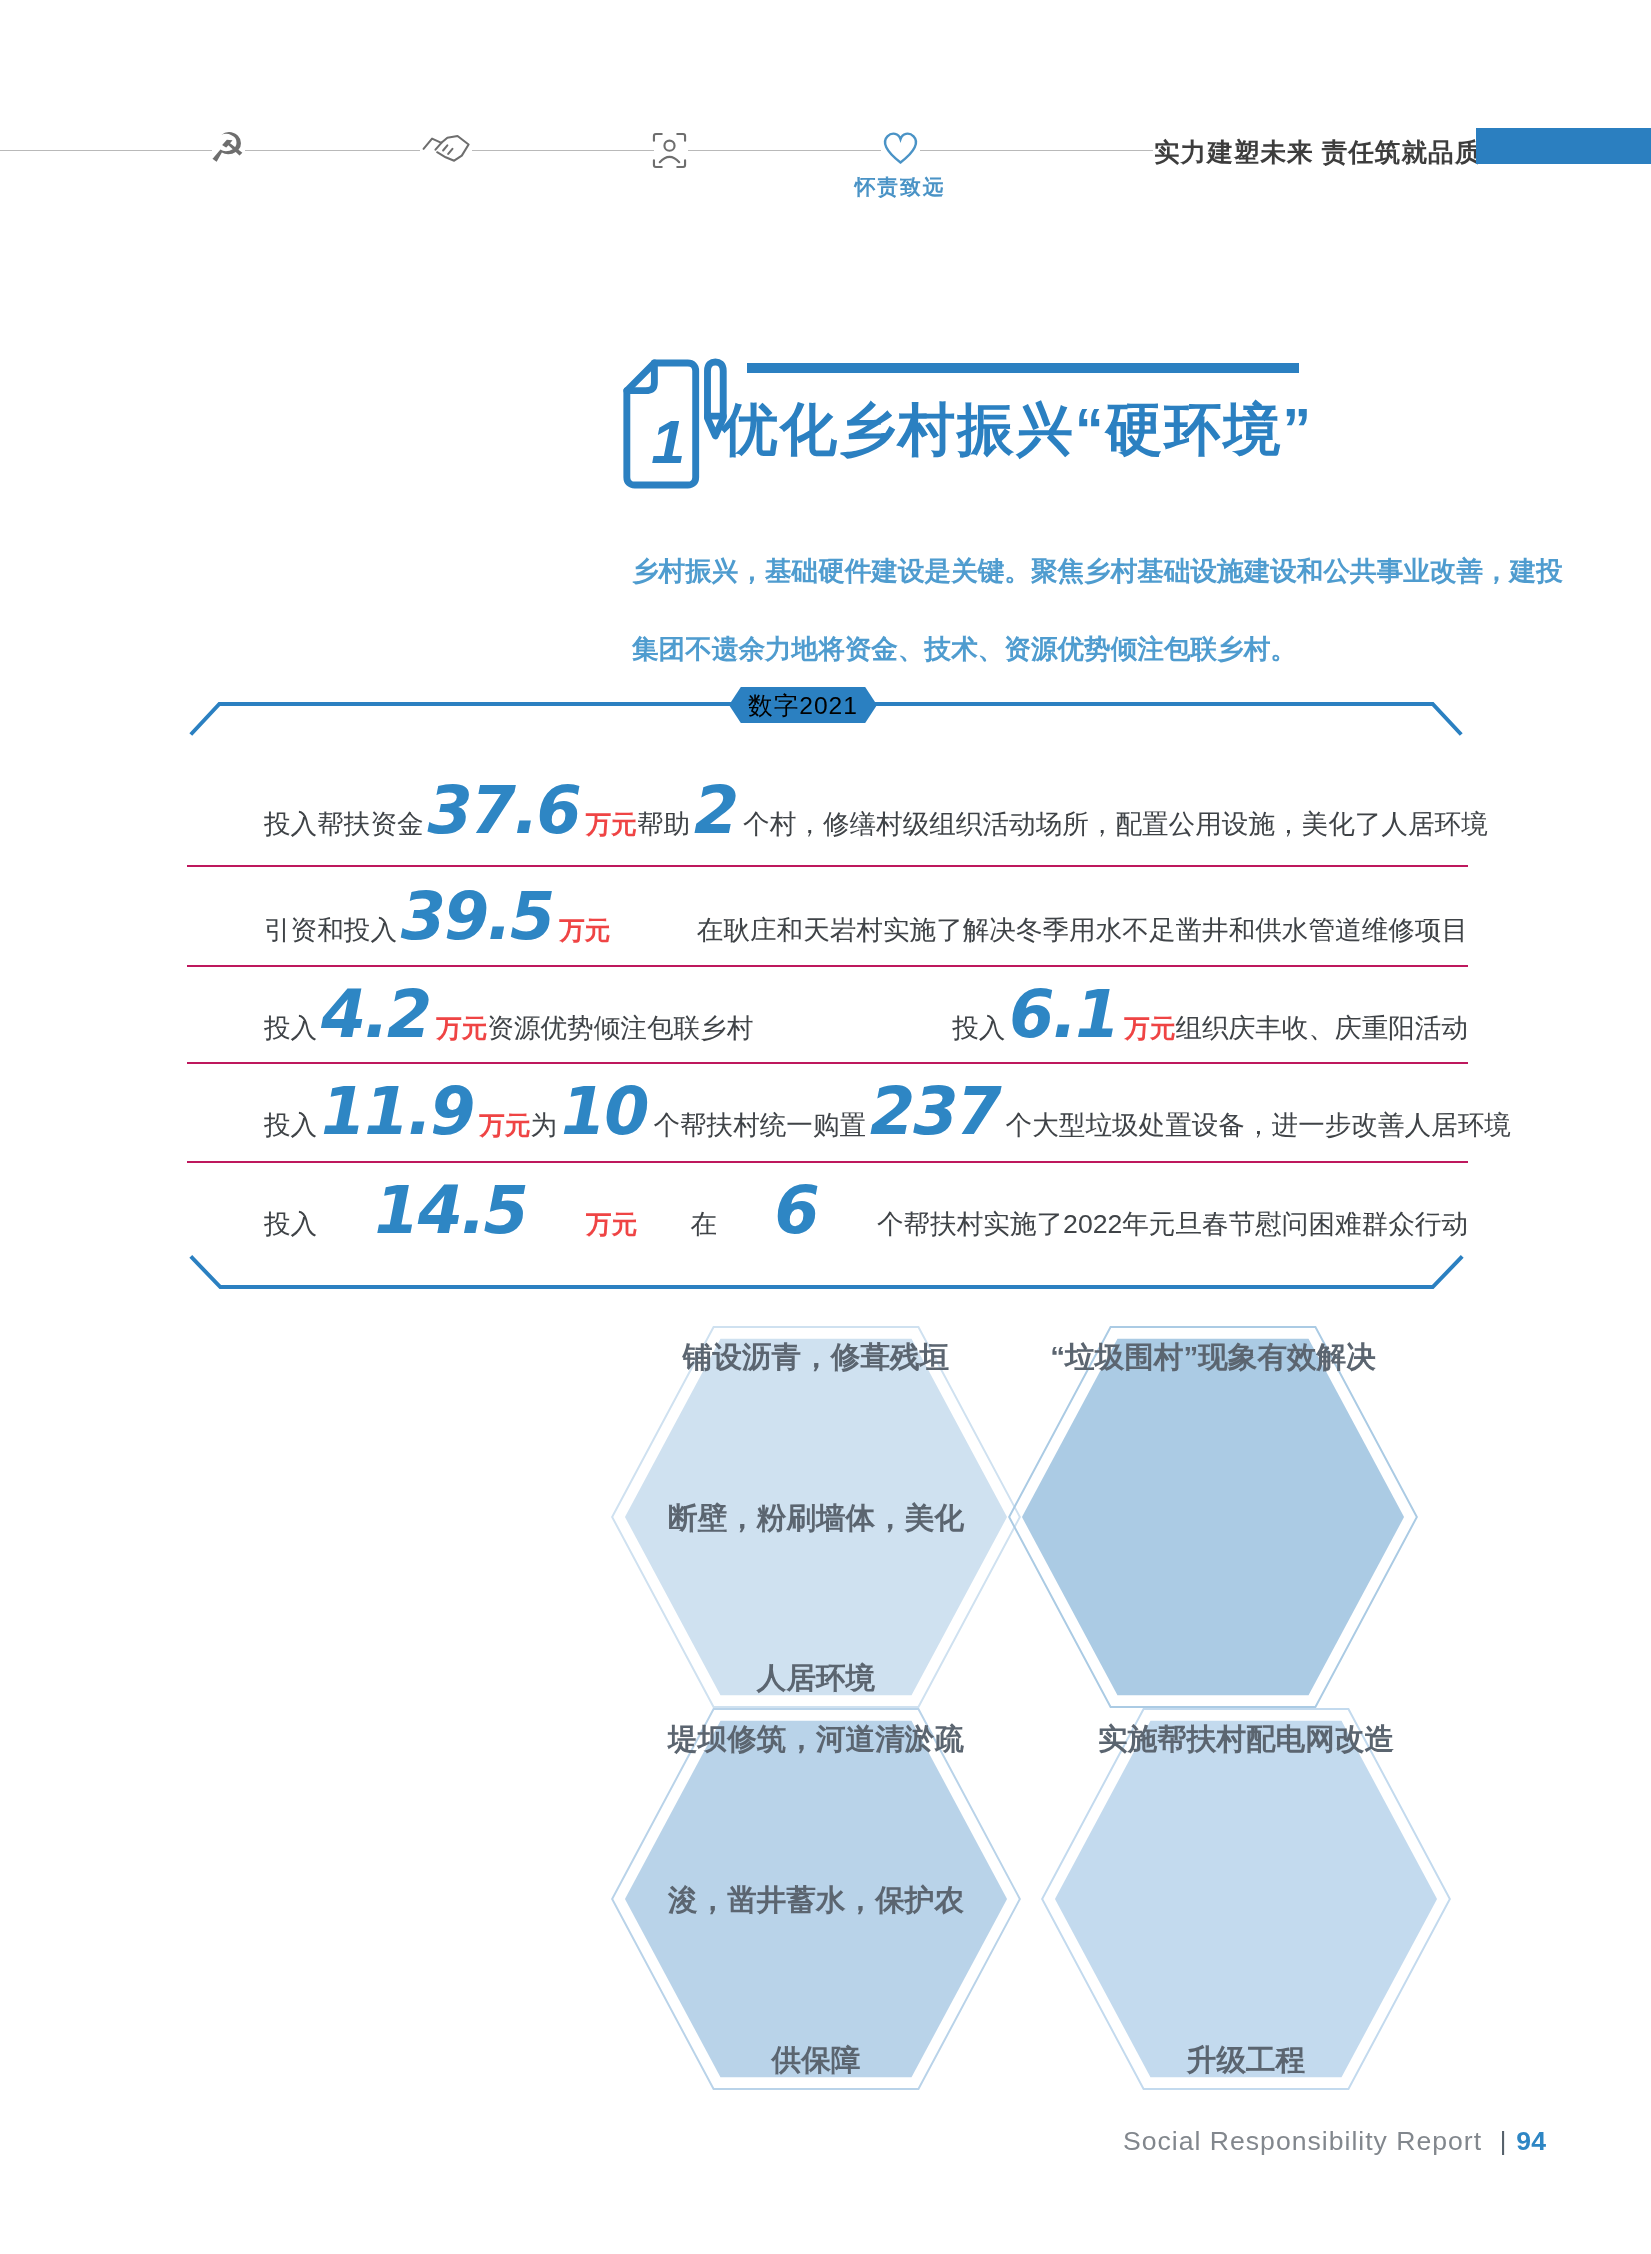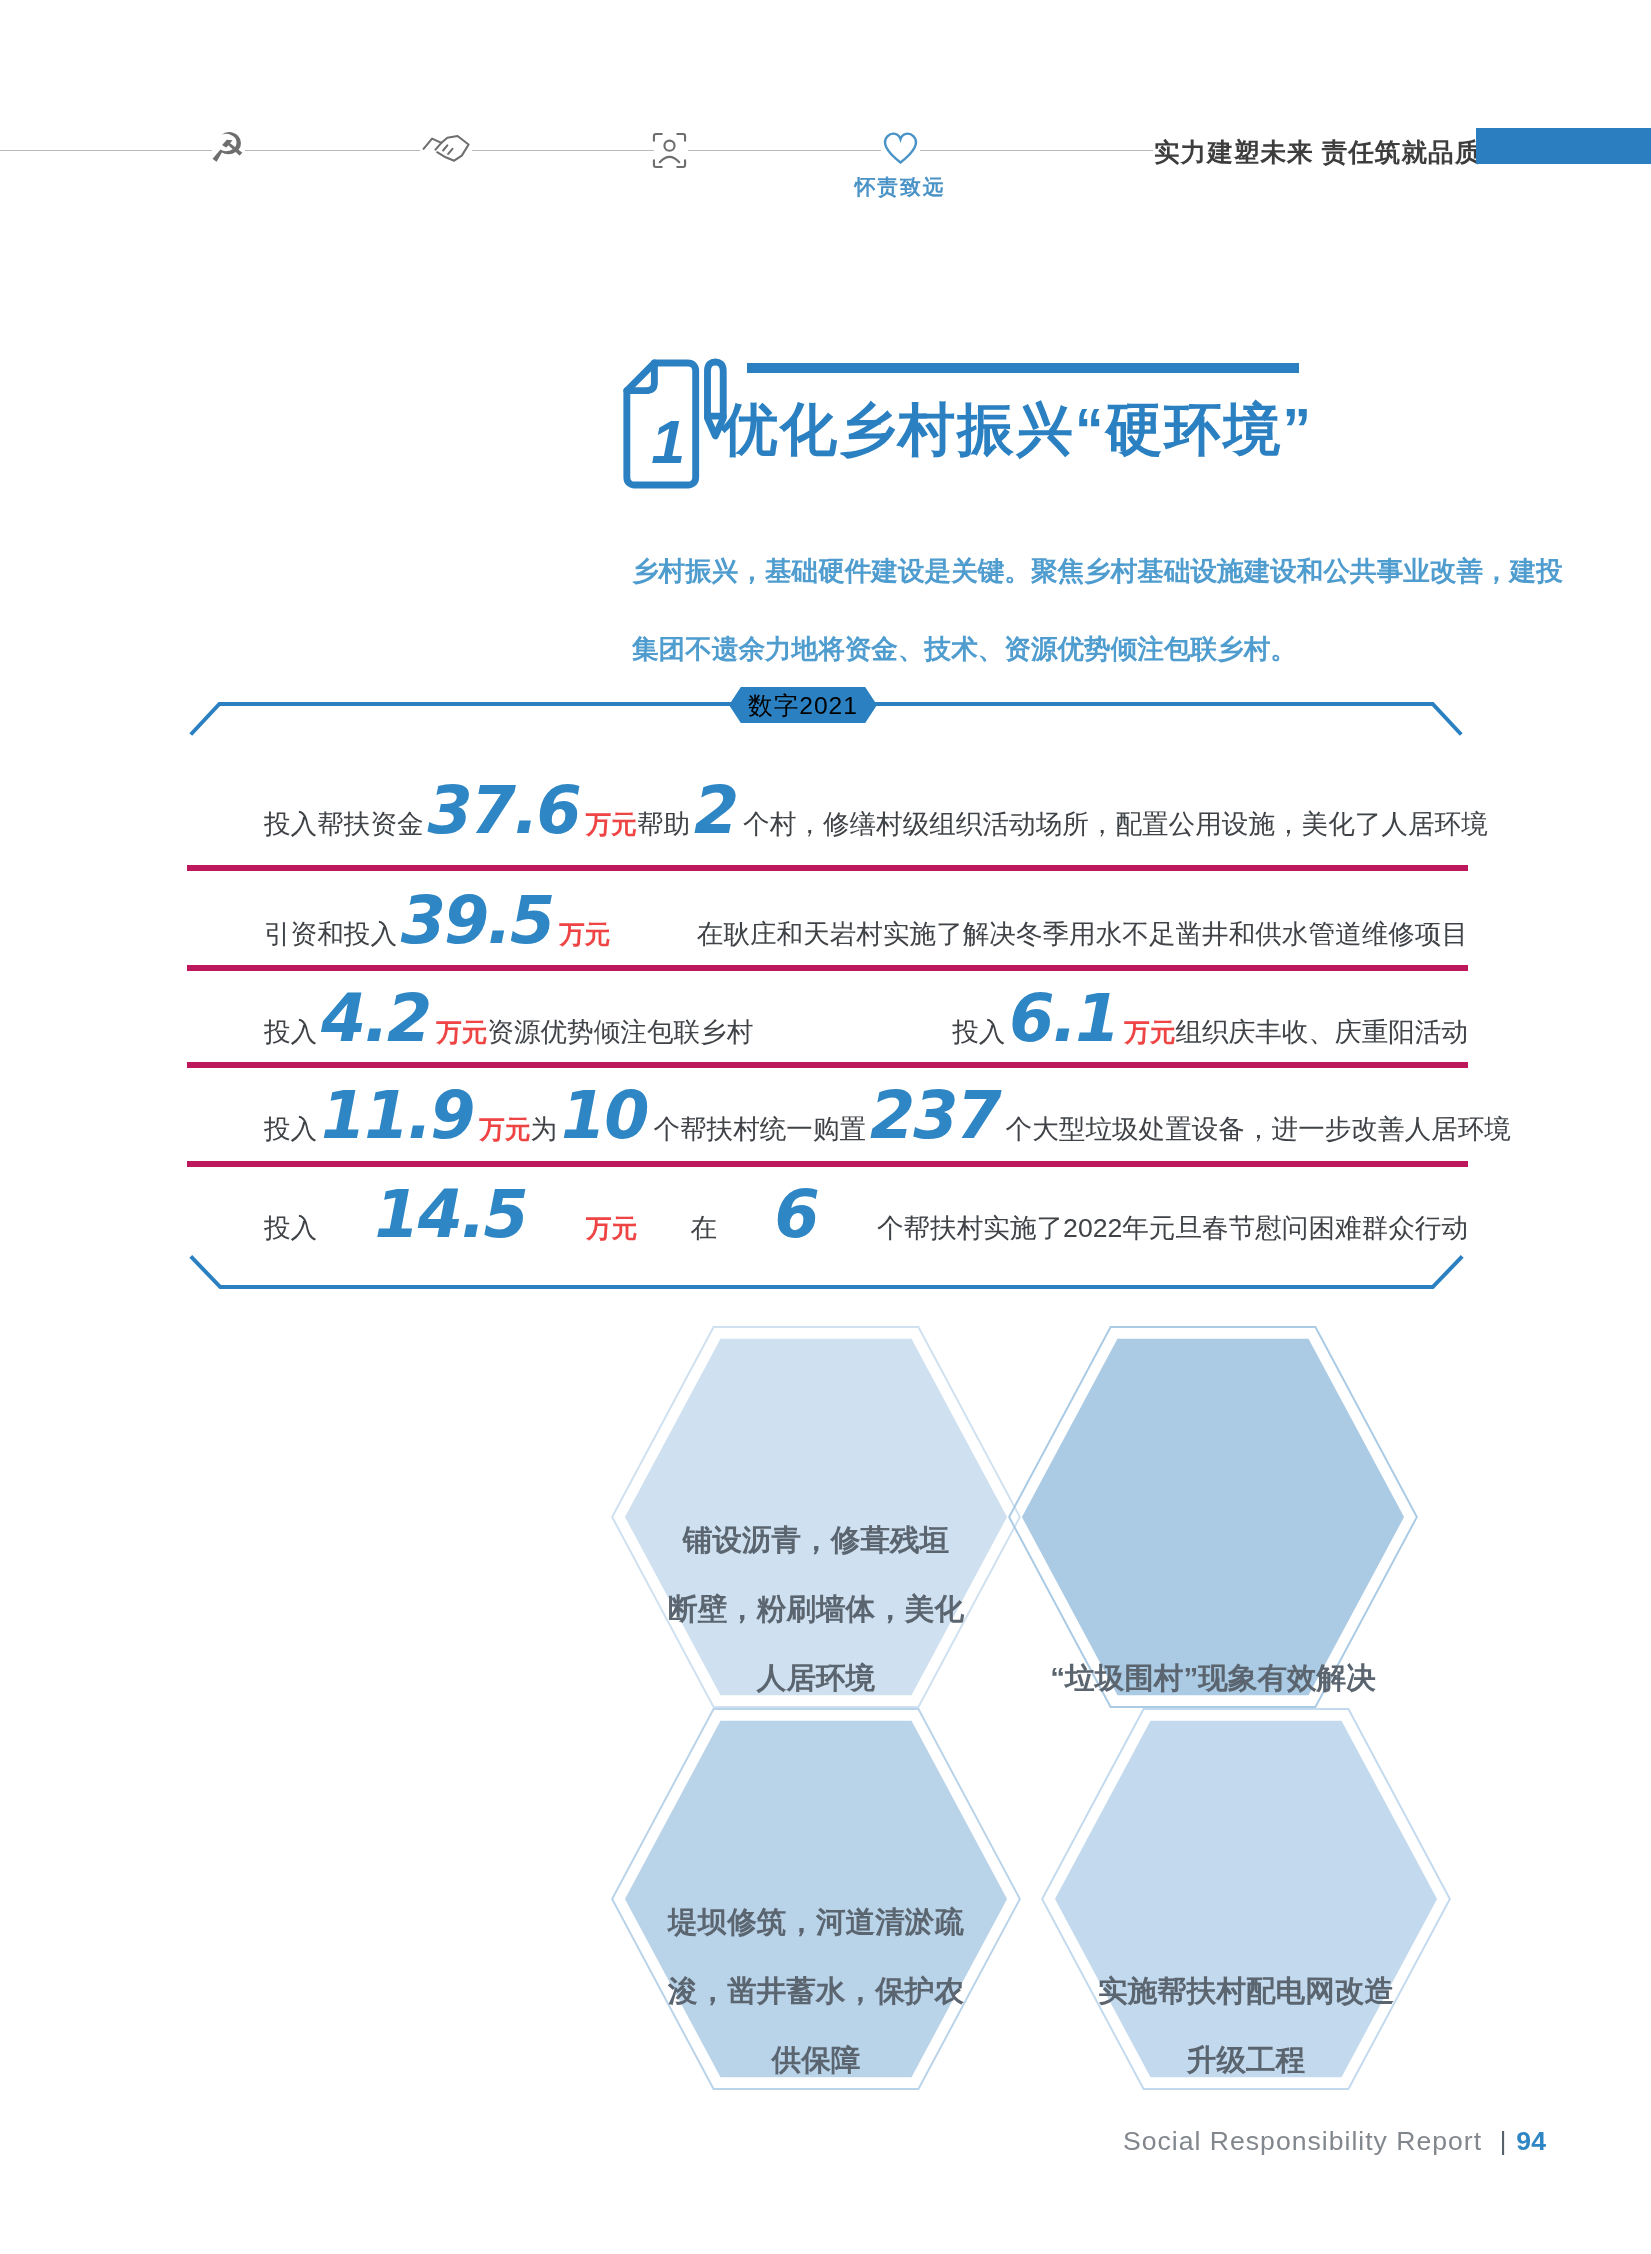--- a/index.html
+++ b/index.html
@@ -29,36 +29,36 @@
 
   
   .stats-frame{position:absolute;left:177px;top:685px;}
   .stats-badge{position:absolute;left:729px;top:687px;width:148px;height:36px;background:#2b80c1;
     clip-path:polygon(0 50%,8% 0,92% 0,100% 50%,92% 100%,8% 100%);
     display:flex;align-items:center;justify-content:center;color:#000000;font-size:24.6px;letter-spacing:1px;}
   .stat-rows{position:absolute;left:187px;top:757px;width:1281px;}
   .stat-row{display:flex;align-items:baseline;padding-left:77px;box-sizing:border-box;justify-content:space-between;}
   .stat-row-1{height:108px;padding-top:15.8px;}
   .stat-row-2{height:100px;padding-top:11.8px;border-top:0;}
-  .stat-row-2,.stat-row-3,.stat-row-4,.stat-row-5{border-top:6px solid #be185d;}
+  .stat-row-2,.stat-row-3,.stat-row-4,.stat-row-5{border-top:2px solid #be185d;}
   .stat-row-3{height:97px;padding-top:9.9px;}
   .stat-row-4{height:99px;padding-top:9.9px;}
   .stat-row-5{height:95px;padding-top:9.9px;}
   .seg-label{font-size:26.6px;color:#3f4347;white-space:nowrap;}
   .seg-num{font-size:65px;font-weight:bold;font-style:italic;color:#2e86c4;
     letter-spacing:-2px;white-space:nowrap;padding:0 5.9px 0 3.9px;font-family:"DejaVu Sans","Liberation Sans",sans-serif;}
   .seg-unit{font-size:25.6px;font-weight:bold;color:#ef4444;white-space:nowrap;}
   .seg-gap{display:inline-block;height:1px;}
   .gap-s{width:51px;}.gap-m{width:67px;}.gap-l{width:108px;}.gap-xl{width:227px;}
 
   
   .hex{position:absolute;width:414px;height:390px;}
   .hex svg{position:absolute;left:0;top:0;}
   .hex-text{position:absolute;left:39px;right:39px;top:0;bottom:0;display:flex;flex-direction:column;
-    align-items:center;justify-content:flex-end;text-align:center;font-size:29.6px;font-weight:bold;
+    align-items:center;justify-content:space-between;text-align:center;font-size:29.6px;font-weight:bold;
     color:#5b6570;line-height:69px;}
   .hex-1{left:609px;top:1322px;}
   .hex-2{left:1006px;top:1322px;}
   .hex-3{left:609px;top:1704px;}
   .hex-4{left:1039px;top:1704px;}
 
   
   .footer{position:absolute;left:1123px;top:2126px;display:flex;align-items:baseline;font-size:26.6px;}
   .footer .rep{color:#82878d;letter-spacing:1px;}
   .footer .sep{color:#55606a;margin:0 9.9px 0 17.7px;font-size:25.6px;}

